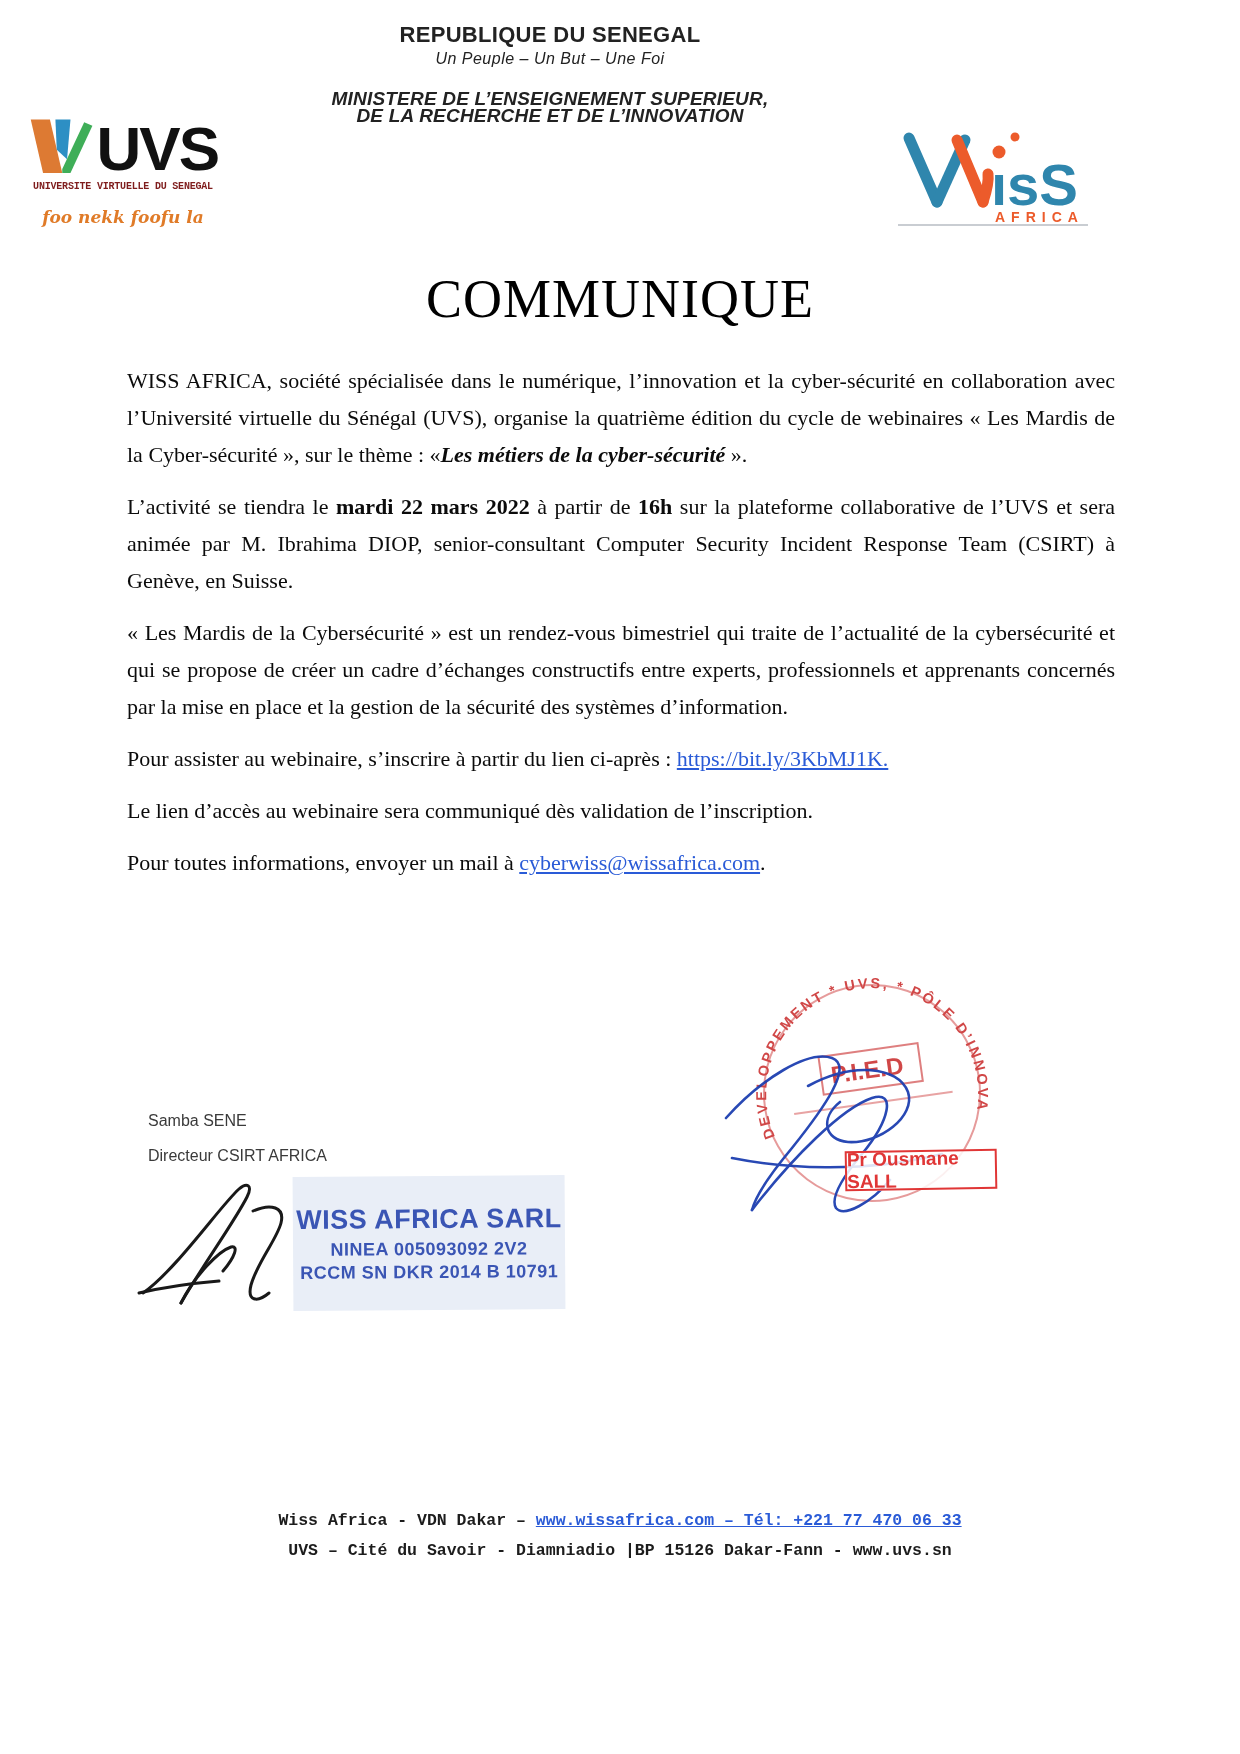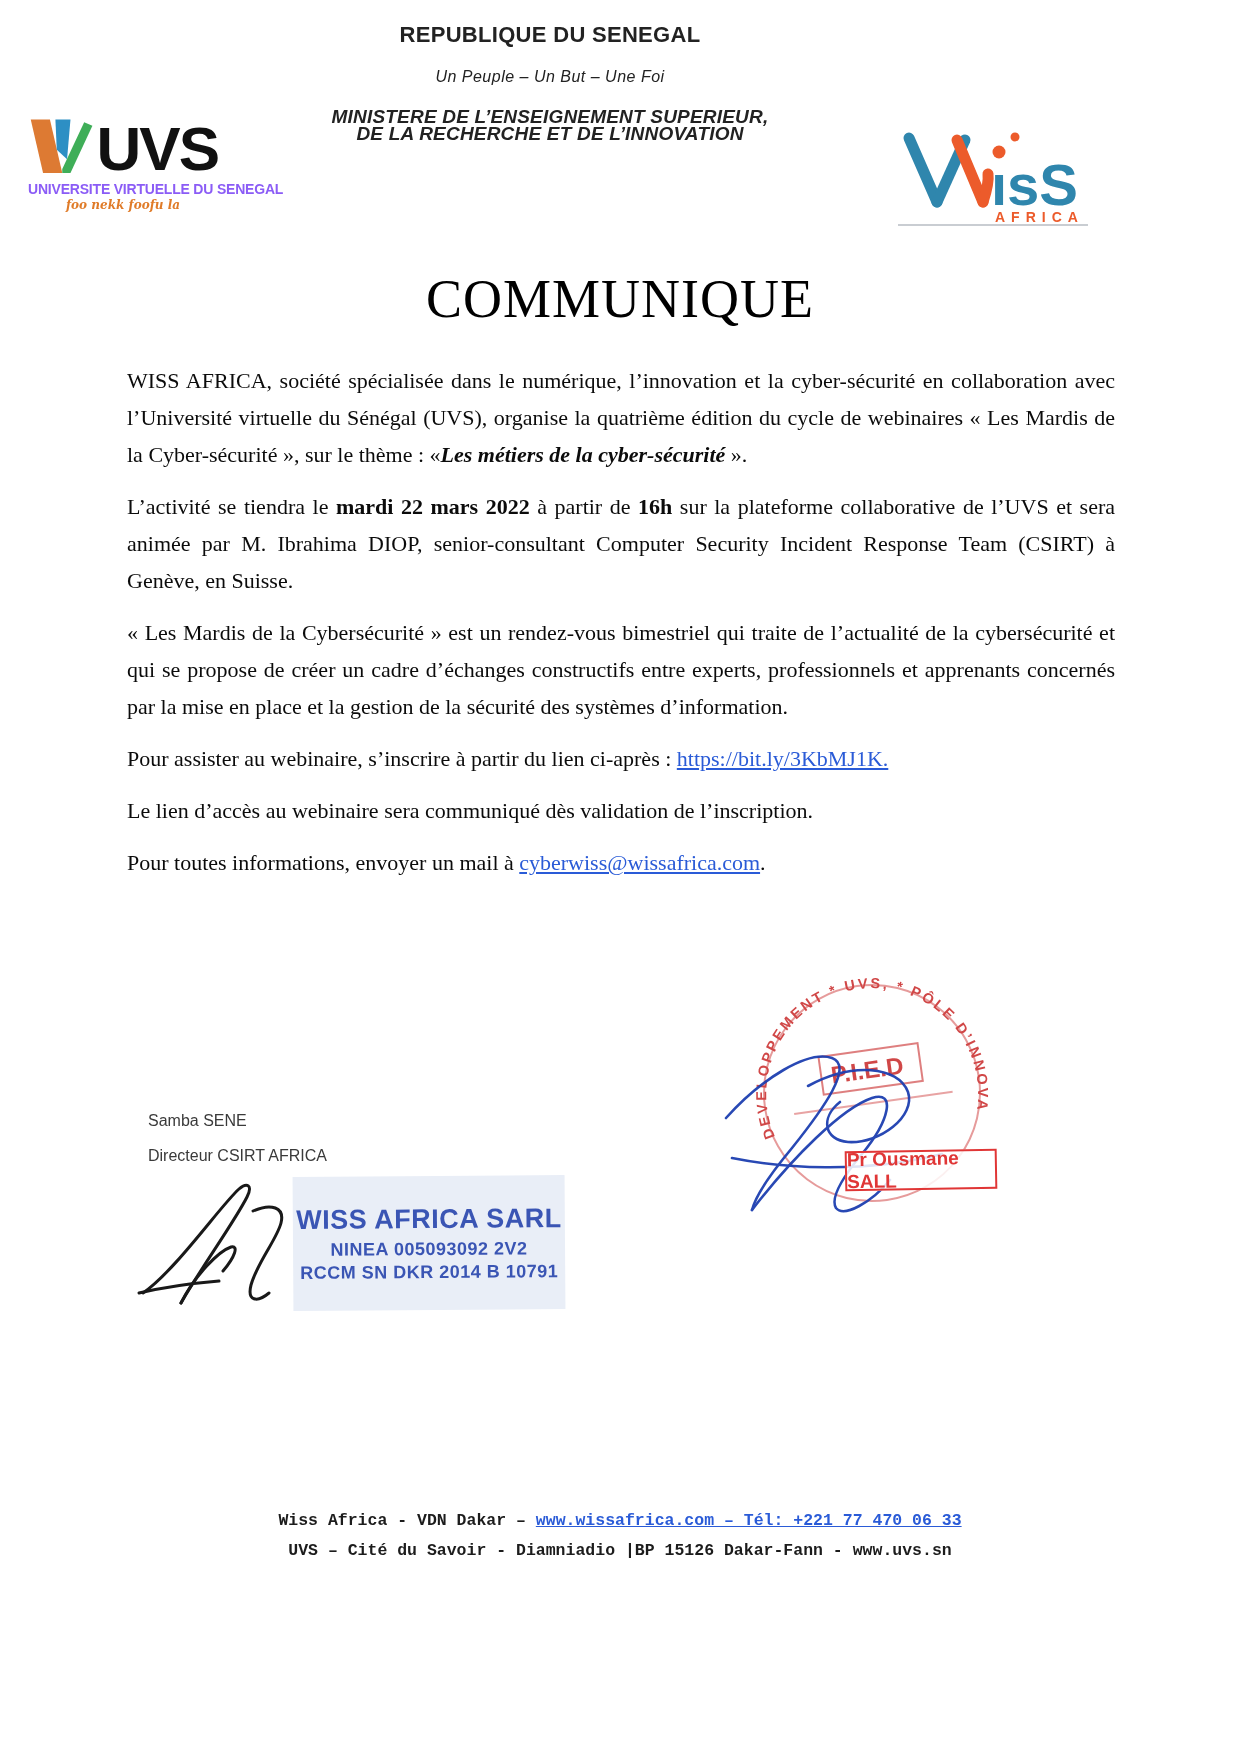--- a/index.html
+++ b/index.html
@@ -7,29 +7,29 @@
   .page {
     position:relative; width:1240px; height:1754px; background:#ffffff;
     margin:0 auto; overflow:hidden;
   }
   
   .gov-header {
     position:absolute; left:330px; top:22px; width:440px; text-align:center;
     font-family:"Liberation Sans", sans-serif; color:#222;
   }
   .gov-republic { font-size:22px; font-weight:bold; letter-spacing:.3px; }
-  .gov-motto { font-size:16px; font-style:italic; margin-top:20px; letter-spacing:.5px; }
+  .gov-motto { font-size:16px; font-style:italic; margin-top:2px; letter-spacing:.5px; }
   .gov-ministry { font-size:19px; font-weight:bold; font-style:italic; margin-top:22px; line-height:17px; letter-spacing:.2px; }
 
   
   .uvs-logo { position:absolute; left:28px; top:116px; width:190px; text-align:center; }
   .uvs-mark-row { display:flex; align-items:flex-end; justify-content:center; height:62px;text-align:center; }
   .uvs-acronym { font-family:"Liberation Sans", sans-serif; font-weight:bold; font-size:62px; line-height:58px; color:#111; letter-spacing:-2px; }
-  .uvs-name { font-family:Liberation Sans, sans-serif; font-weight:bold; font-size:14px; color:#8b5cf6; margin-top:3px; letter-spacing:-0.2px; white-space:nowrap; }
-  .uvs-slogan { font-family:"DejaVu Serif", serif; font-style:italic; font-weight:bold; font-size:12px; color:#e07b28; margin-top:1px; }
+  .uvs-name { font-family:Liberation Mono, monospace; font-weight:bold; font-size:10px; color:#7f1d1d; margin-top:3px; letter-spacing:-0.2px; white-space:nowrap; }
+  .uvs-slogan { font-family:"DejaVu Serif", serif; font-style:italic; font-weight:bold; font-size:17px; color:#e07b28; margin-top:15px; }
 
   
   .wiss-logo { position:absolute; left:895px; top:110px; width:200px; }
   .wiss-underline { position:absolute; left:898px; top:224px; width:190px; height:2px; background:#c9cdd2; }
 
   
   .doc-title {
     position:absolute; left:0; top:268px; width:100%; text-align:center;
     font-size:54px; font-weight:normal; color:#000; letter-spacing:1px;
     font-family:"Liberation Serif", serif;

